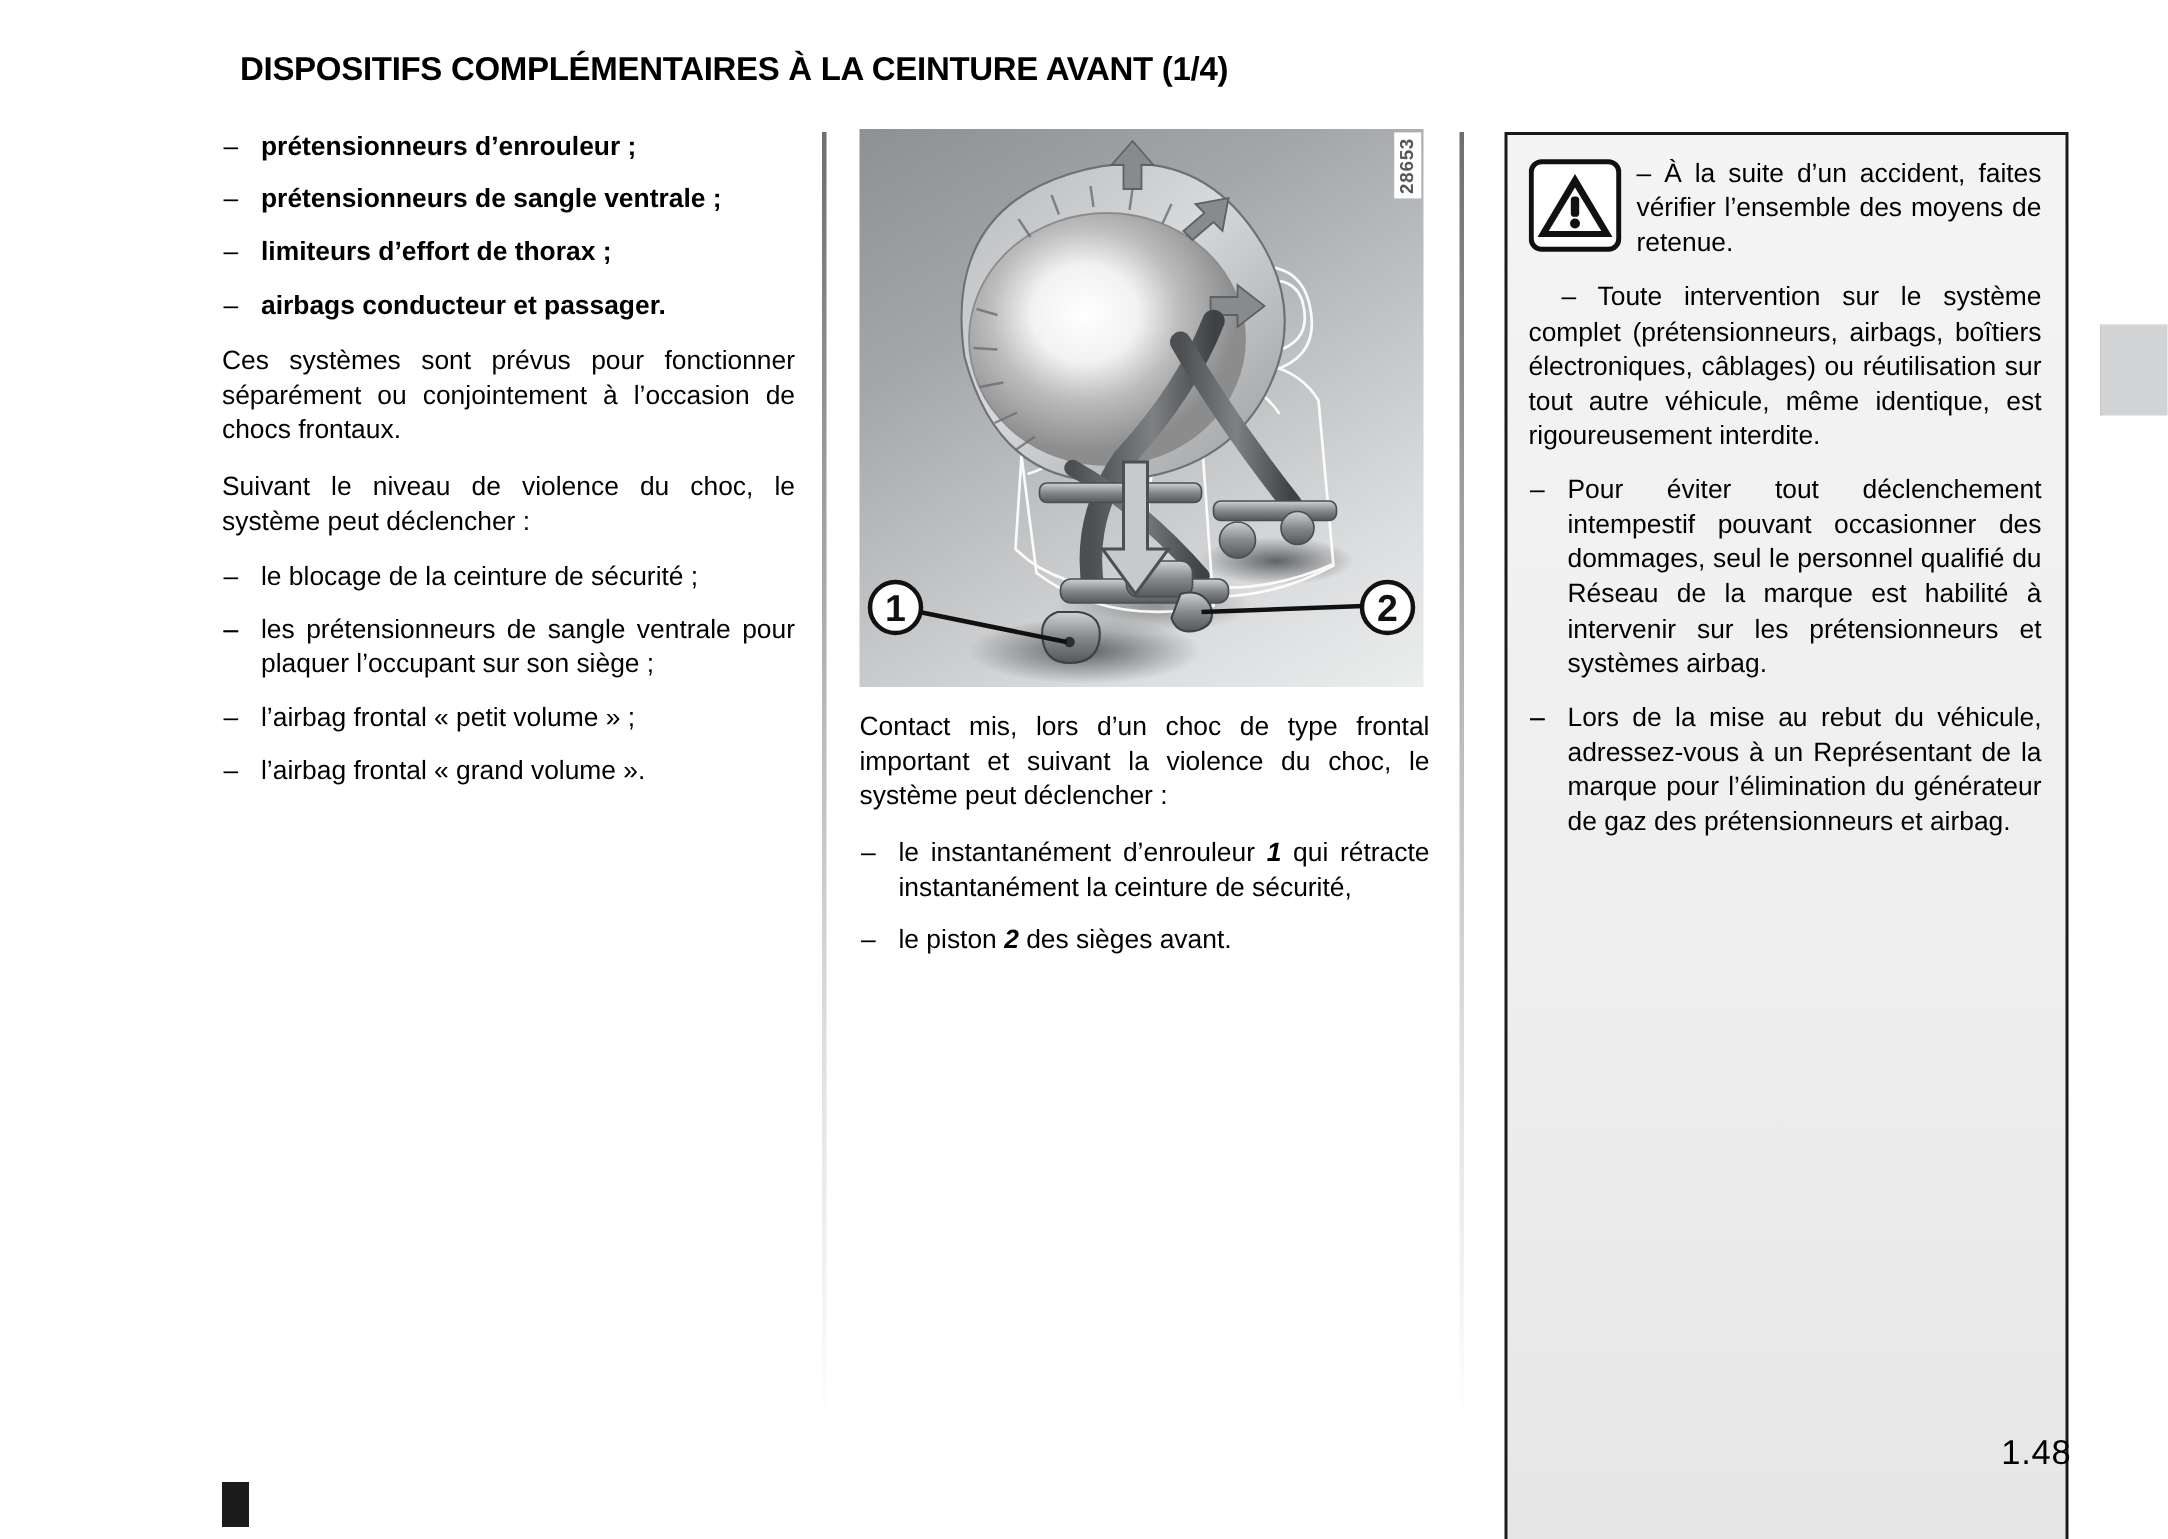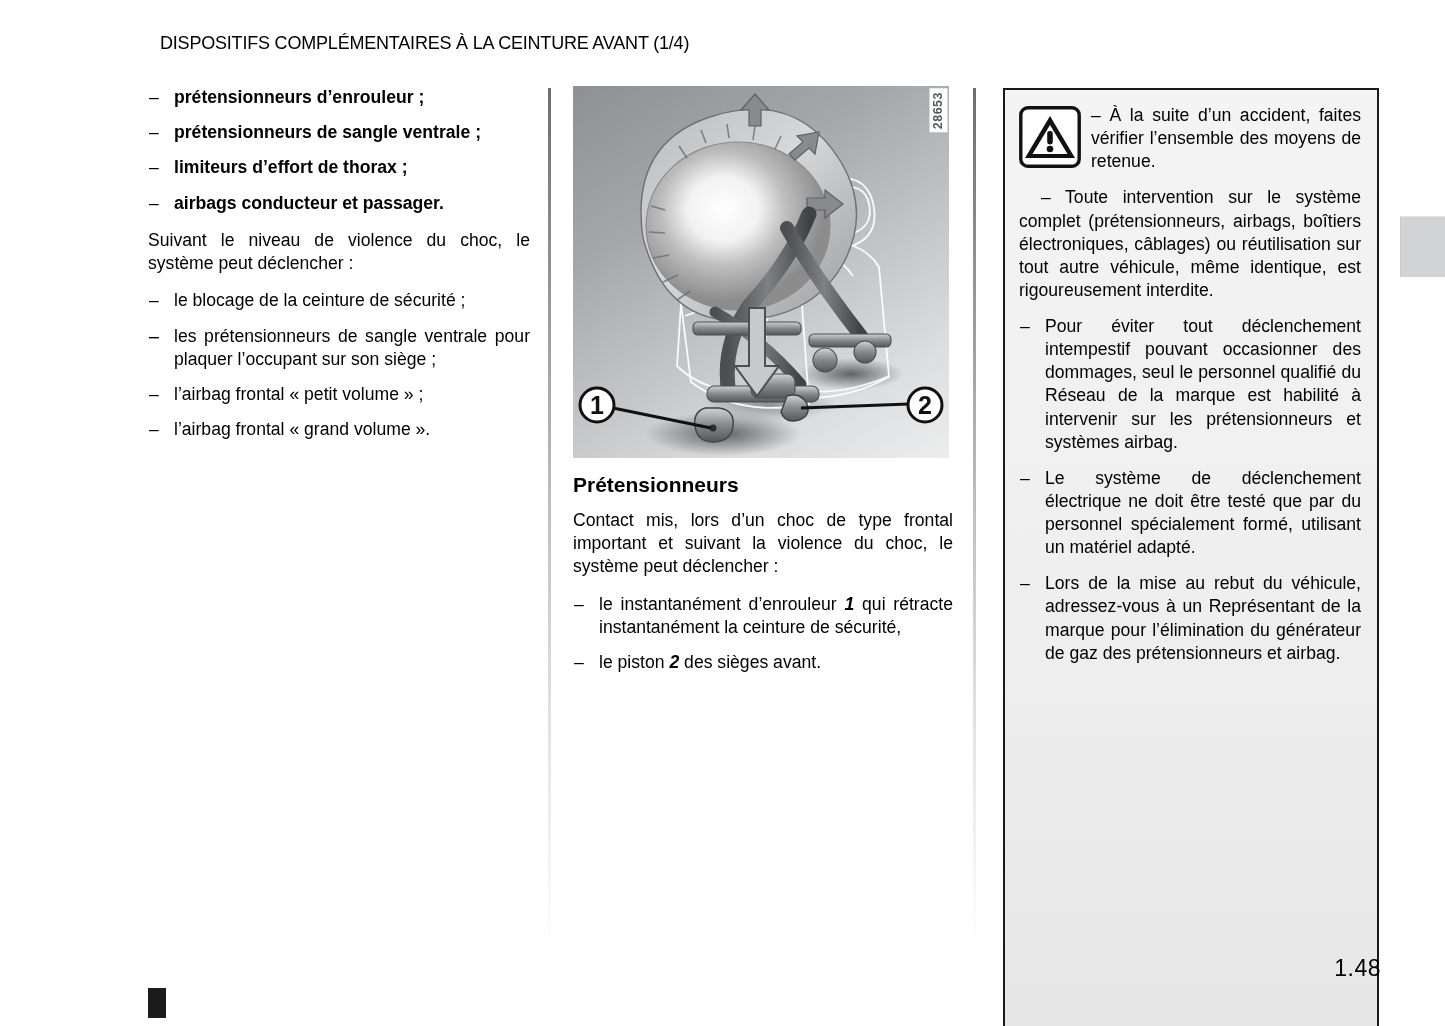--- a/index.html
+++ b/index.html
@@ -14,22 +14,22 @@
     font-family: "Liberation Sans", sans-serif;
     color: #000000;
     overflow: hidden;
   }
 
   
   #page-title {
     position: absolute;
     left: 160px;
     top: 33px;
-    font-size: 18px;
-    font-weight: normal;
+    font-size: 22px;
+    font-weight: bold;
     letter-spacing: -0.2px;
     white-space: nowrap;
   }
 
   
   .col {
     position: absolute;
     top: 86px;
   }
   #col-left  { left: 148px;  width: 382px; }
@@ -207,20 +207,21 @@
     <li>
       <span class="dash">–</span>
       <span>limiteurs d’effort de thorax ;</span>
     </li>
     <li>
       <span class="dash">–</span>
       <span>airbags conducteur et passager.</span>
     </li>
   </ul>
 
+  <p class="para">Ces systèmes sont prévus pour fonctionner séparément ou conjointement à l’occasion de chocs frontaux.</p>
 
   <p class="para">Suivant le niveau de violence du choc, le système peut déclencher :</p>
 
   <ul class="dashlist">
     <li>
       <span class="dash">–</span>
       <span>le blocage de la ceinture de sécurité ;</span>
     </li>
     <li>
       <span class="dash">–</span>
@@ -341,21 +342,20 @@
     <g>
       <circle cx="352" cy="319" r="17" fill="#ffffff" stroke="#111111" stroke-width="3"></circle>
       <text x="352" y="328" text-anchor="middle" font-family="Liberation Sans, sans-serif" font-size="25" font-weight="bold" fill="#111111">2</text>
     </g>
   </svg>
 
   <div id="image-ref">28653</div>
 </div>
 
 <div id="mid-body">
-  <h2 class="section-heading">Prétensionneurs</h2>
 
   <p class="para">Contact mis, lors d’un choc de type frontal important et suivant la violence du choc, le système peut déclencher :</p>
 
   <ul class="dashlist">
     <li>
       <span class="dash">–</span>
       <span>le instantanément d’enrouleur </span><b class="num">1</b><span> qui rétracte instantanément la ceinture de sécurité,</span>
     </li>
     <li>
       <span class="dash">–</span>
@@ -382,21 +382,20 @@
 
     <p class="warn-p indent">– Toute intervention sur le système complet (prétensionneurs, airbags, boîtiers électroniques, câblages) ou réutilisation sur tout autre véhicule, même identique, est rigoureusement interdite.</p>
 
     <ul class="warnlist">
       <li>
         <span class="dash">–</span>
         <span>Pour éviter tout déclenchement intempestif pouvant occasionner des dommages, seul le personnel qualifié du Réseau de la marque est habilité à intervenir sur les prétensionneurs et systèmes airbag.</span>
       </li>
       <li>
         <span class="dash">–</span>
-        <span>Le système de déclenchement électrique ne doit être testé que par du personnel spécialement formé, utilisant un matériel adapté.</span>
       </li>
       <li>
         <span class="dash">–</span>
         <span>Lors de la mise au rebut du véhicule, adressez-vous à un Représentant de la marque pour l’élimination du générateur de gaz des prétensionneurs et airbag.</span>
       </li>
     </ul>
 
   </div>
 </div>
 

